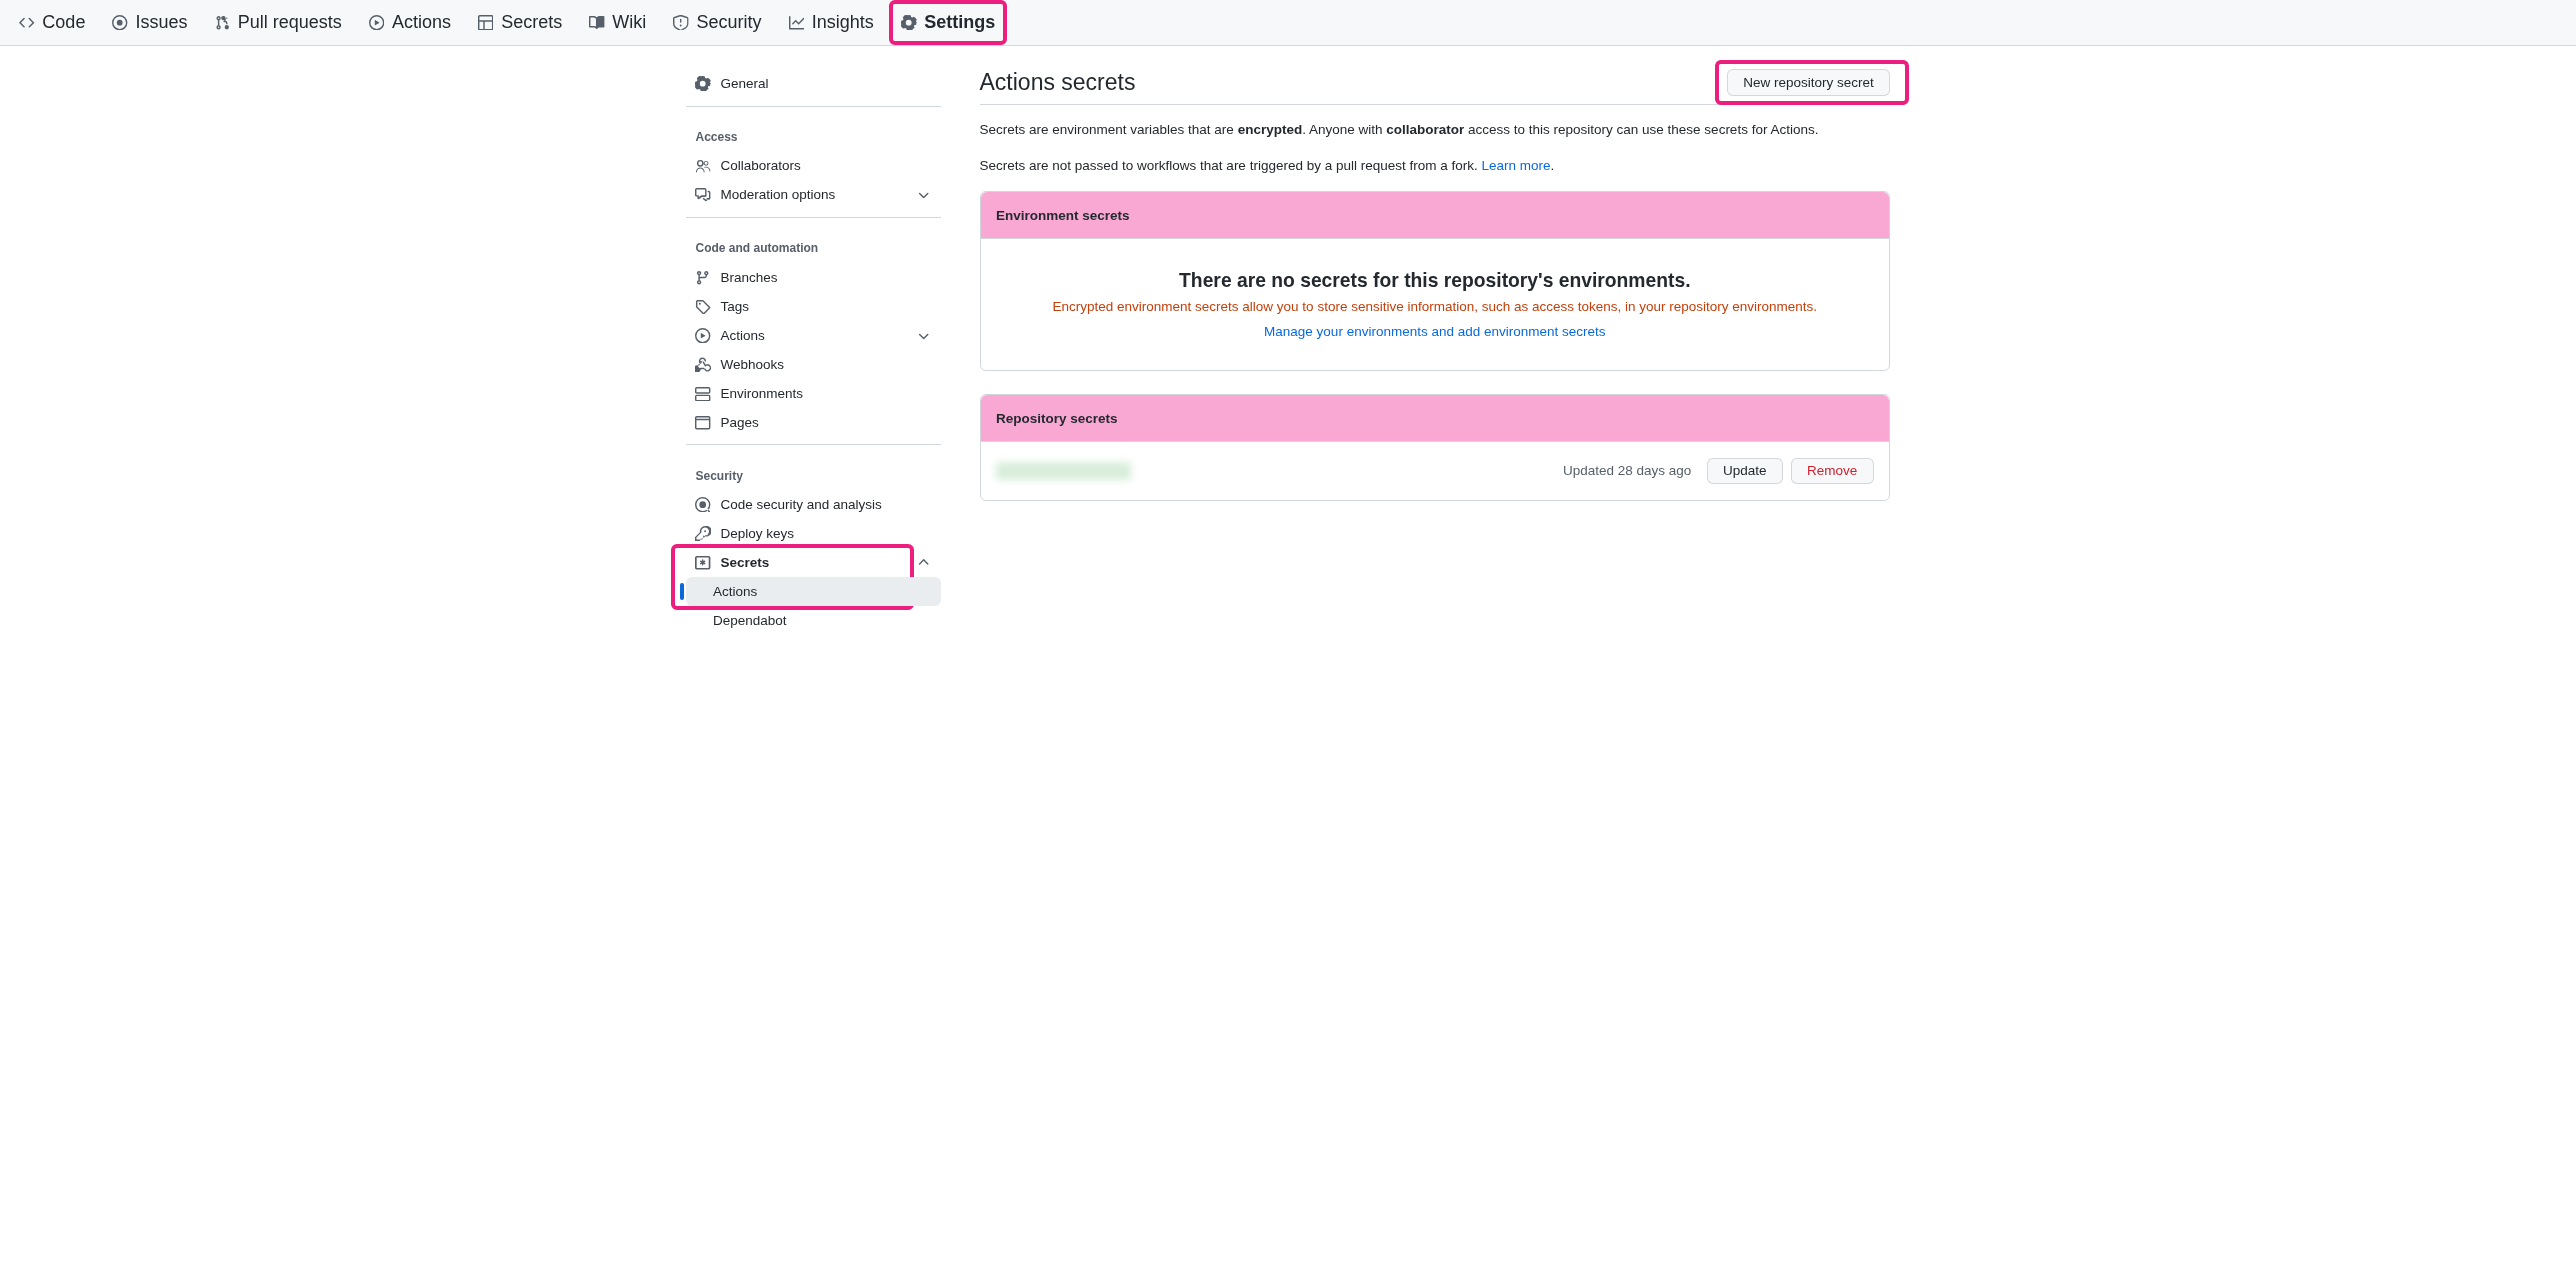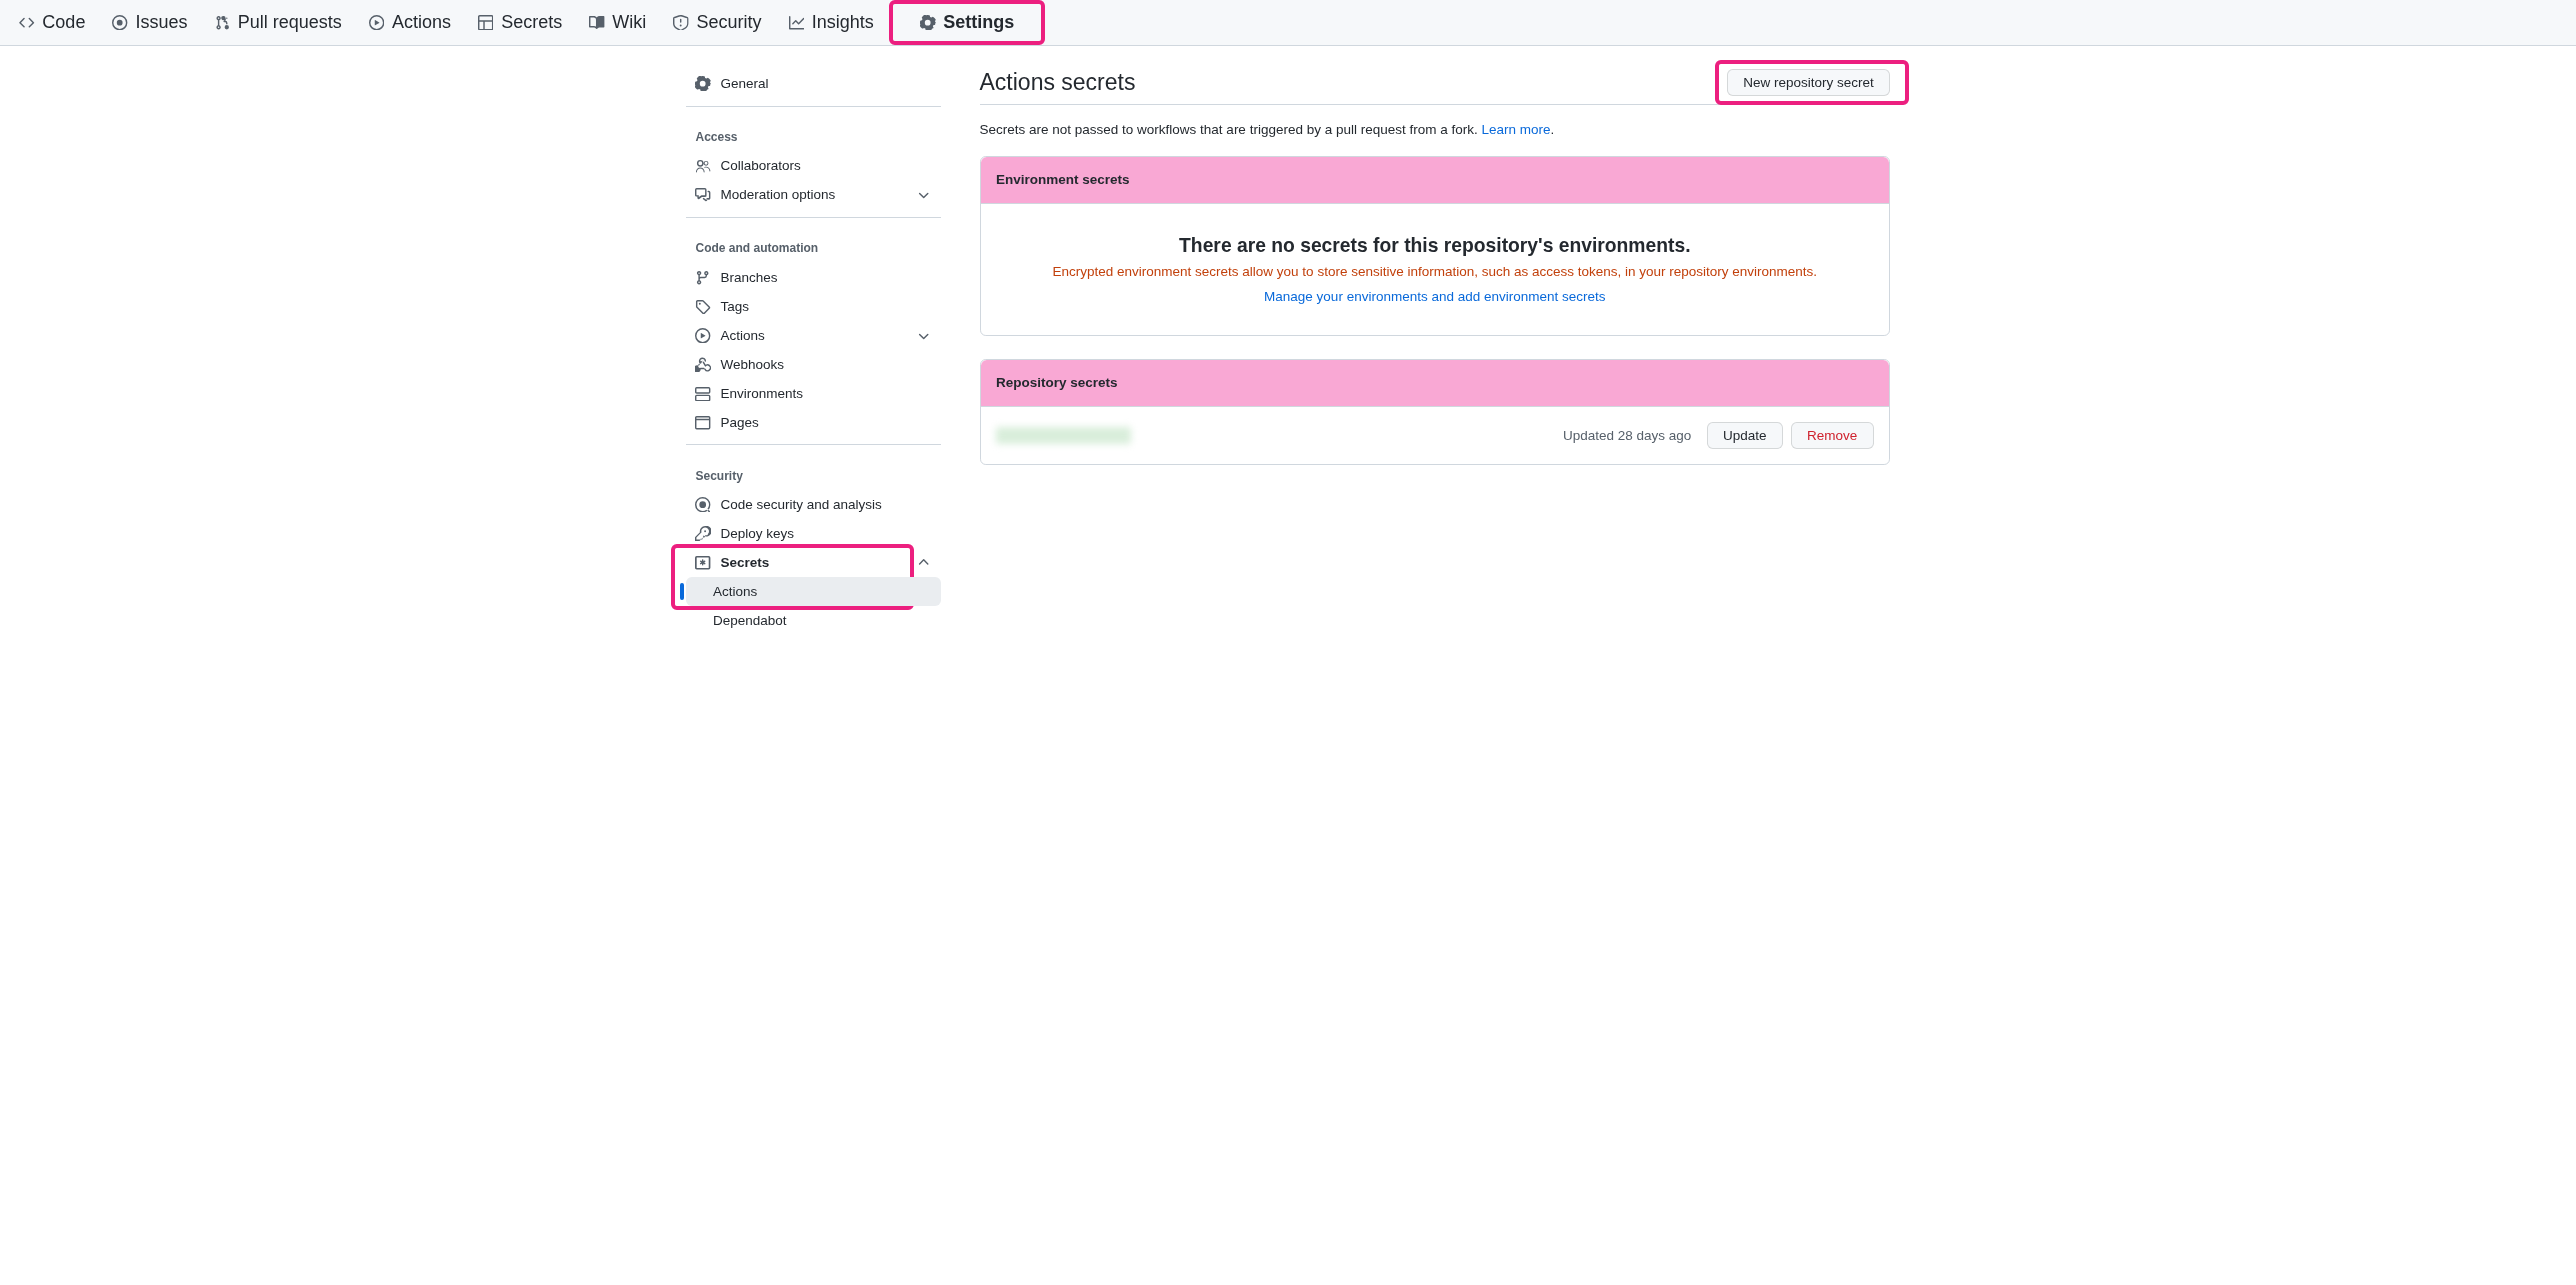--- a/index.html
+++ b/index.html
@@ -99,21 +99,21 @@
         <path d="M8 0c.69 0 1.373.115 2.03.346l4.466 1.572A1.75 1.75 0 0116 3.57v5.18c0 2.23-1.18 4.29-3.1 5.43l-4.1 2.45a1.75 1.75 0 01-1.6 0l-4.1-2.45C1.18 13.04 0 10.98 0 8.75V3.57a1.75 1.75 0 011.504-1.652L5.97.346A6.205 6.205 0 018 0zM6.47 1.76L2.004 3.332A.25.25 0 001.5 3.57v5.18c0 1.7.9 3.27 2.37 4.14l4.1 2.45a.25.25 0 00.26 0l4.1-2.45c1.47-.87 2.37-2.44 2.37-4.14V3.57a.25.25 0 00-.504-.238L9.53 1.76a4.705 4.705 0 00-3.06 0zM8 4a.75.75 0 01.75.75v2.5a.75.75 0 01-1.5 0v-2.5A.75.75 0 018 4zm0 6a1 1 0 110 2 1 1 0 010-2z"></path>
       </svg>
     <span>Security</span>
   </div>
   <div class="topnav-item">
     <svg class="icon" viewBox="0 0 16 16" fill="currentColor">
         <path d="M1.5 1.75a.75.75 0 00-1.5 0v12.5c0 .414.336.75.75.75h14.5a.75.75 0 000-1.5H1.5V1.75zm14.28 2.53a.75.75 0 00-1.06-1.06L10 7.94 7.53 5.47a.75.75 0 00-1.06 0l-3 3a.75.75 0 001.06 1.06L7 7.06l2.47 2.47a.75.75 0 001.06 0l5.25-5.25z"></path>
       </svg>
     <span>Insights</span>
   </div>
-  <div class="topnav-item active highlight-box" style="padding:0 27px;justify-content:space-between;">
+  <div class="topnav-item active highlight-box" style="padding:0 8px;justify-content:space-between;">
     <svg class="icon" viewBox="0 0 16 16" fill="currentColor">
         <path d="M8 0a8.2 8.2 0 011.701.18.75.75 0 01.582.62l.17 1.22a6.5 6.5 0 011.38.57l1.06-.62a.75.75 0 01.85.09 8.2 8.2 0 012.4 2.4.75.75 0 01.09.85l-.62 1.06c.24.44.43.9.57 1.38l1.22.17a.75.75 0 01.62.582A8.2 8.2 0 0116 8a8.2 8.2 0 01-.18 1.701.75.75 0 01-.62.582l-1.22.17a6.5 6.5 0 01-.57 1.38l.62 1.06a.75.75 0 01-.9.85 8.2 8.2 0 01-2.4 2.4.75.75 0 01-.85.09l-1.06-.62a6.5 6.5 0 01-1.38.57l-.17 1.22a.75.75 0 01-.582.62A8.2 8.2 0 018 16a8.2 8.2 0 01-1.701-.18.75.75 0 01-.582-.62l-.17-1.22a6.5 6.5 0 01-1.38-.57l-1.06.62a.75.75 0 01-.85-.09 8.2 8.2 0 01-2.4-2.4.75.75 0 01-.09-.85l.62-1.06a6.5 6.5 0 01-.57-1.38l-1.22-.17a.75.75 0 01-.62-.582A8.2 8.2 0 010 8a8.2 8.2 0 01.18-1.701.75.75 0 01.62-.582l1.22-.17a6.5 6.5 0 01.57-1.38l-.62-1.06a.75.75 0 01.09-.85 8.2 8.2 0 012.4-2.4.75.75 0 01.85-.09l1.06.62a6.5 6.5 0 011.38-.57l.17-1.22a.75.75 0 01.582-.62A8.2 8.2 0 018 0zM8 5a3 3 0 100 6 3 3 0 000-6z"></path>
       </svg>
     <span>Settings</span>
   </div>
 </div>
 
 <div class="main">
 
   <div class="sidebar">
@@ -218,20 +218,23 @@
 
   <div class="content">
     <div class="page-header">
       <h2 class="page-title">Actions secrets</h2>
       <div class="highlight-wrap">
         <div class="highlight-overlay" style="left:-11.6px; right:-19.3px; top:-9.6px; bottom:-9.6px;"></div>
         <button class="btn">New repository secret</button>
       </div>
     </div>
 
+    <p class="desc">
+      <span>Secrets are environment variables that are </span><strong>encrypted</strong><span>. Anyone with </span><strong>collaborator</strong><span> access to this repository can use these secrets for Actions.</span>
+    </p>
     <p class="desc">
       <span>Secrets are not passed to workflows that are triggered by a pull request from a fork. </span><a class="link">Learn more</a><span>.</span>
     </p>
 
     <div class="box">
       <div class="box-header">Environment secrets</div>
       <div class="box-body">
         <h3>There are no secrets for this repository's environments.</h3>
         <p>Encrypted environment secrets allow you to store sensitive information, such as access tokens, in your repository environments.</p>
         <a class="link">Manage your environments and add environment secrets</a>

